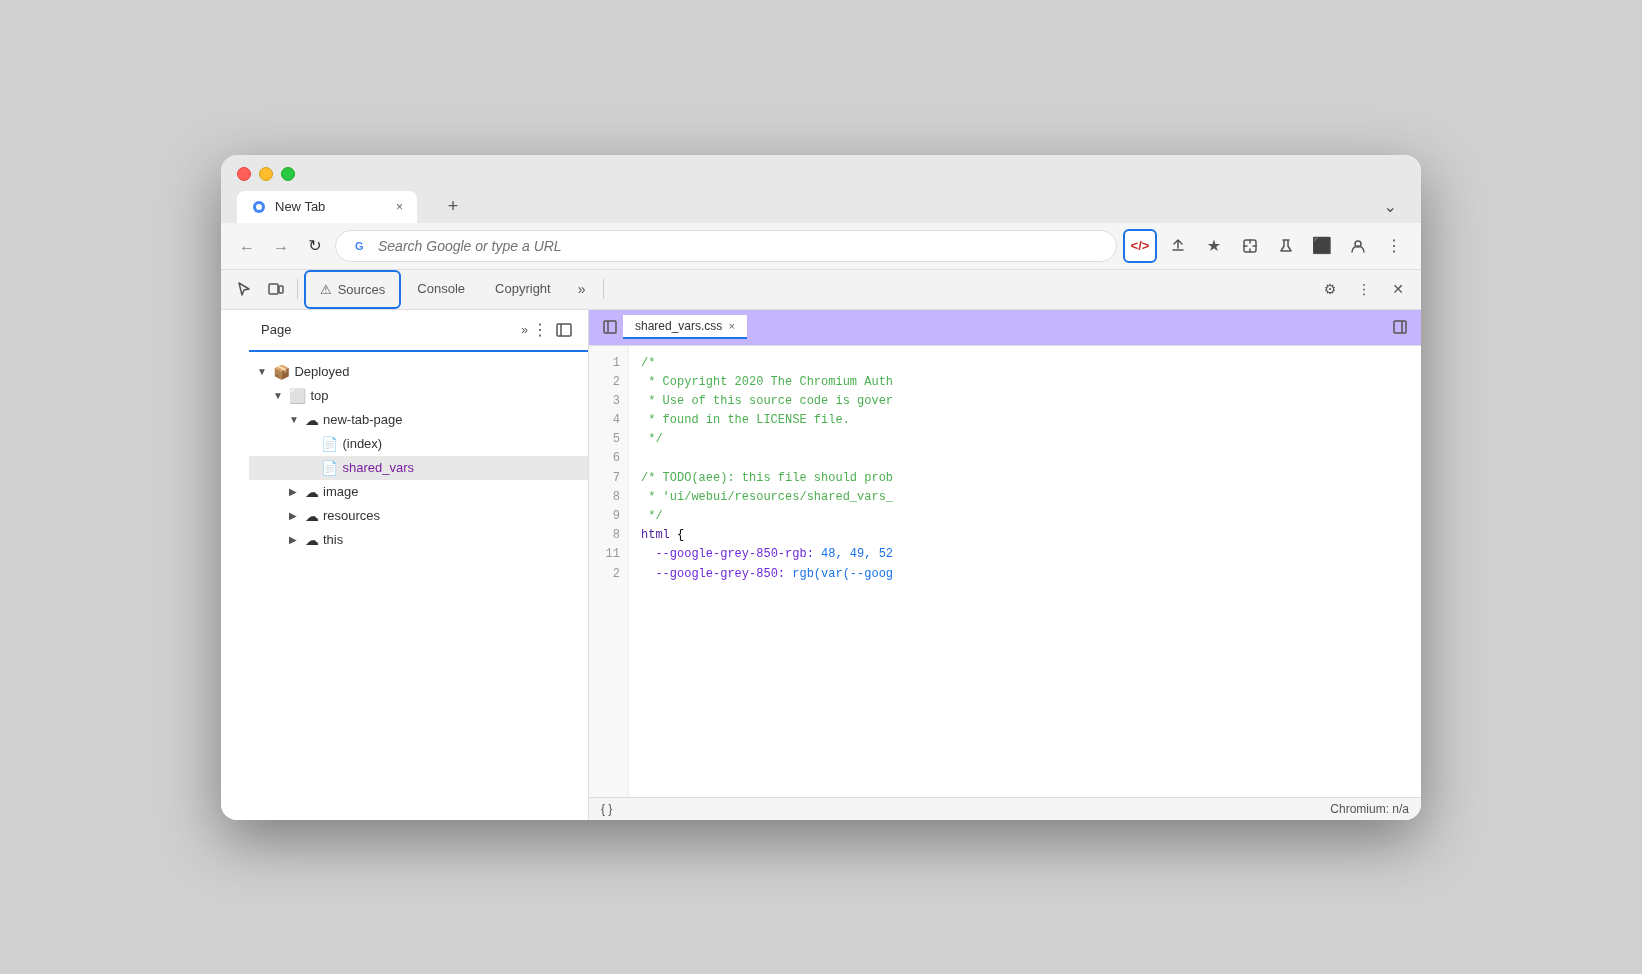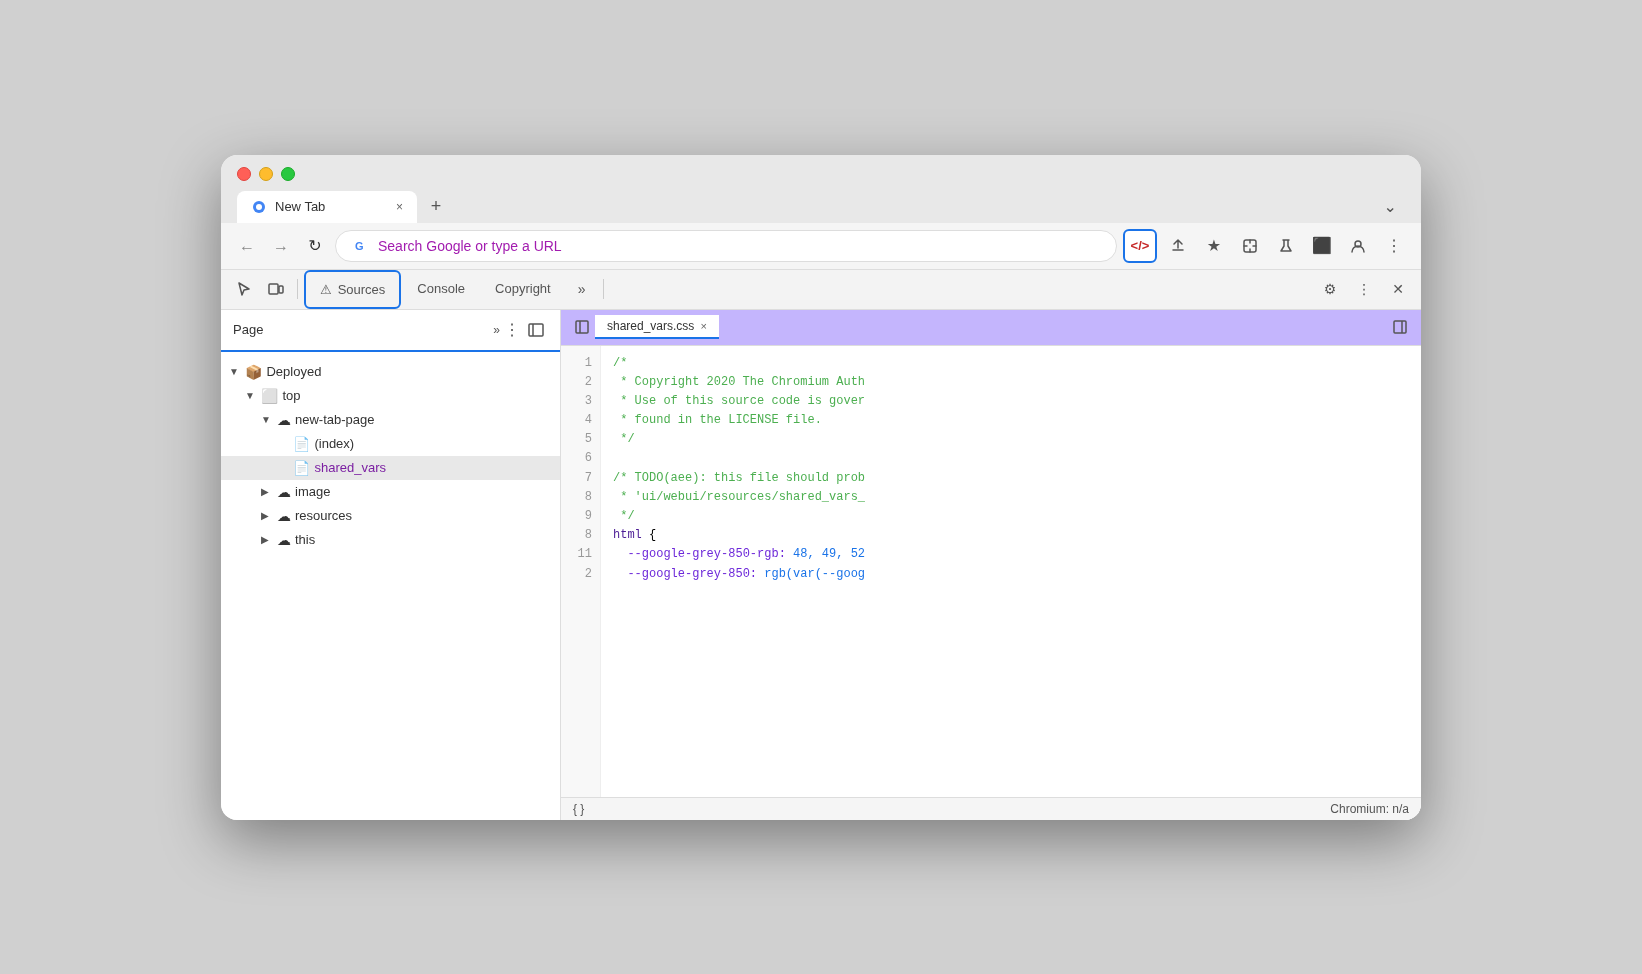--- a/index.html
+++ b/index.html
@@ -34,21 +34,21 @@
       height: 14px;
       border-radius: 50%;
     }
     .tl-red { background: #ff5f57; border: 1px solid #e0443e; }
     .tl-yellow { background: #febc2e; border: 1px solid #d4a017; }
     .tl-green { background: #28c840; border: 1px solid #1aab29; }
     
     .tab-bar {
       display: flex;
       align-items: center;
-      gap: 4px;
+      gap: 21px;
     }
     .tab {
       display: flex;
       align-items: center;
       gap: 8px;
       background: #ffffff;
       padding: 8px 14px;
       border-radius: 8px 8px 0 0;
       font-size: 13px;
       color: #333;
@@ -107,21 +107,21 @@
       background: #ffffff;
       border-radius: 20px;
       padding: 6px 16px;
       display: flex;
       align-items: center;
       gap: 8px;
       font-size: 14px;
       color: #333;
       border: 1px solid #ddd;
     }
-    .address-text { color: #a21caf; }
+    .address-text { color: #737373; font-style: italic; }
     .devtools-icon-wrapper {
       position: relative;
     }
     .devtools-btn {
       width: 34px;
       height: 34px;
       display: flex;
       align-items: center;
       justify-content: center;
       border-radius: 6px;
@@ -203,20 +203,21 @@
       display: flex;
       flex: 1;
       overflow: hidden;
     }
     
     .file-tree-panel {
       width: 340px;
       border-right: 1px solid #ddd;
       display: flex;
       flex-direction: column;
+      margin-left: 28px;
     }
     .file-tree-header {
       display: flex;
       align-items: center;
       padding: 8px 12px;
       border-bottom: 2px solid #1a73e8;
       gap: 4px;
     }
     .file-tree-header-label {
       font-size: 13px;

